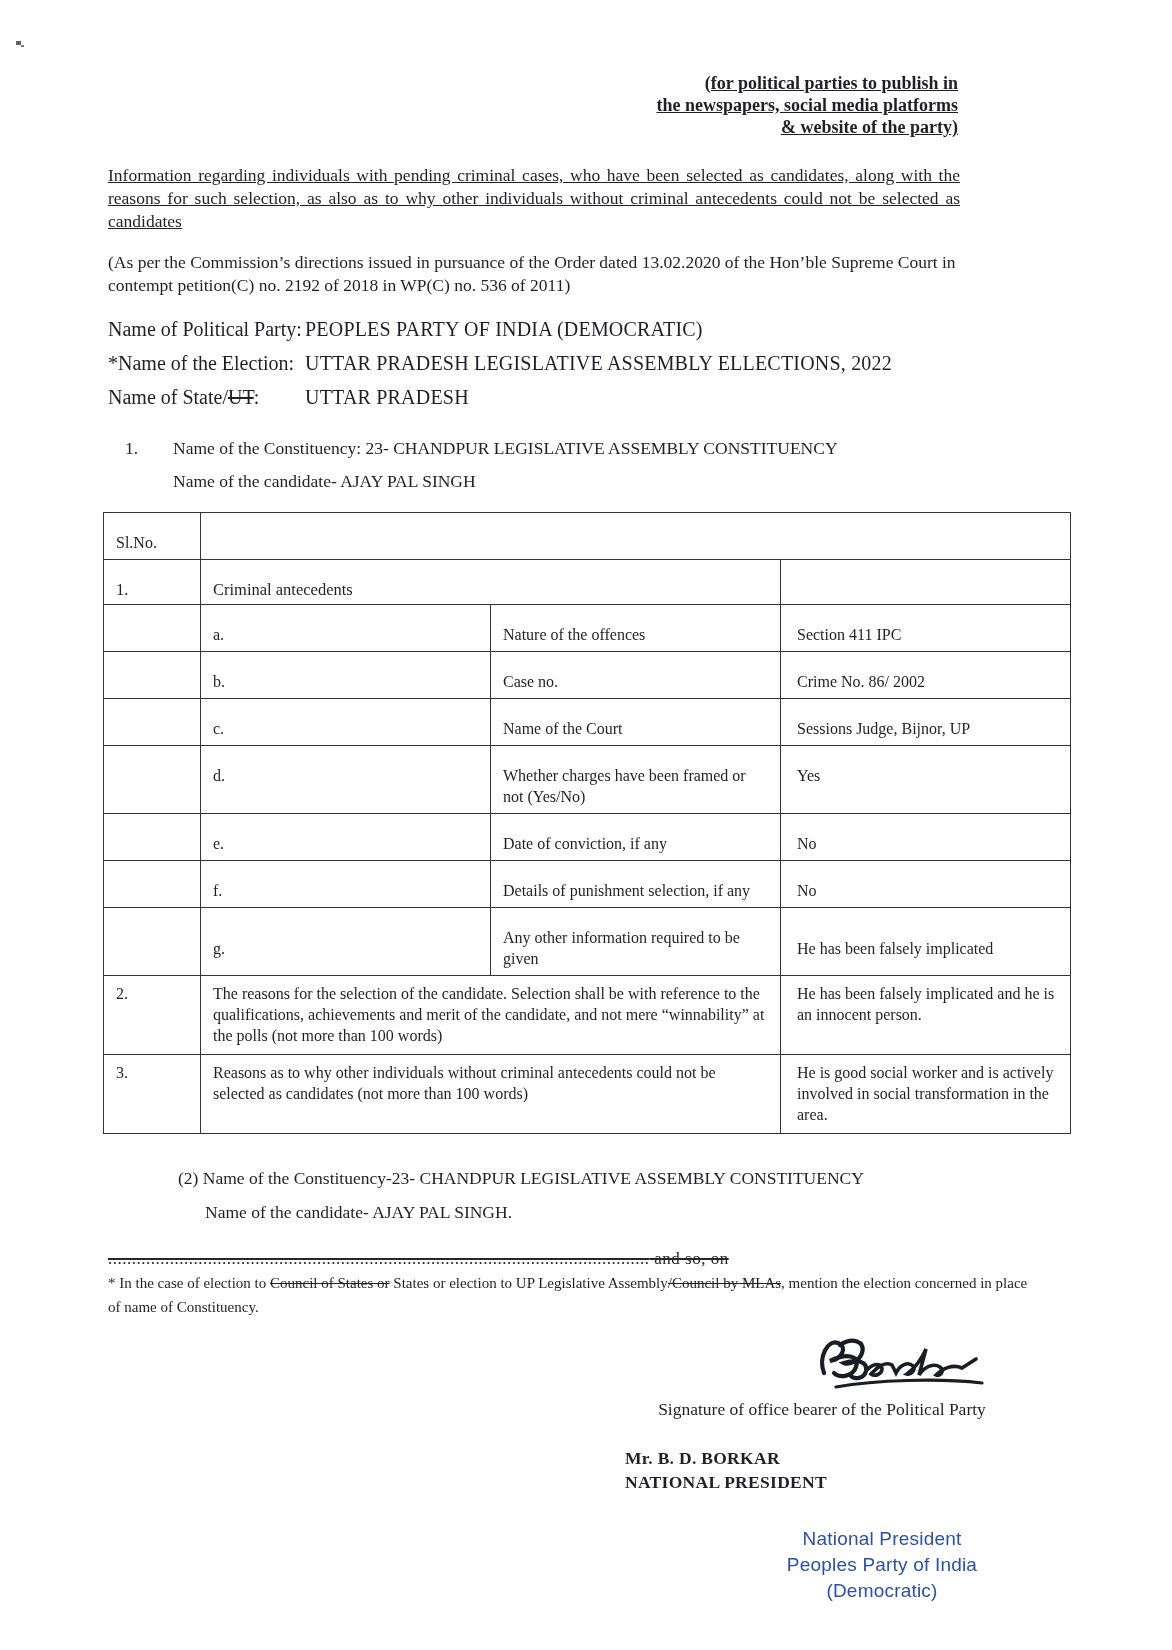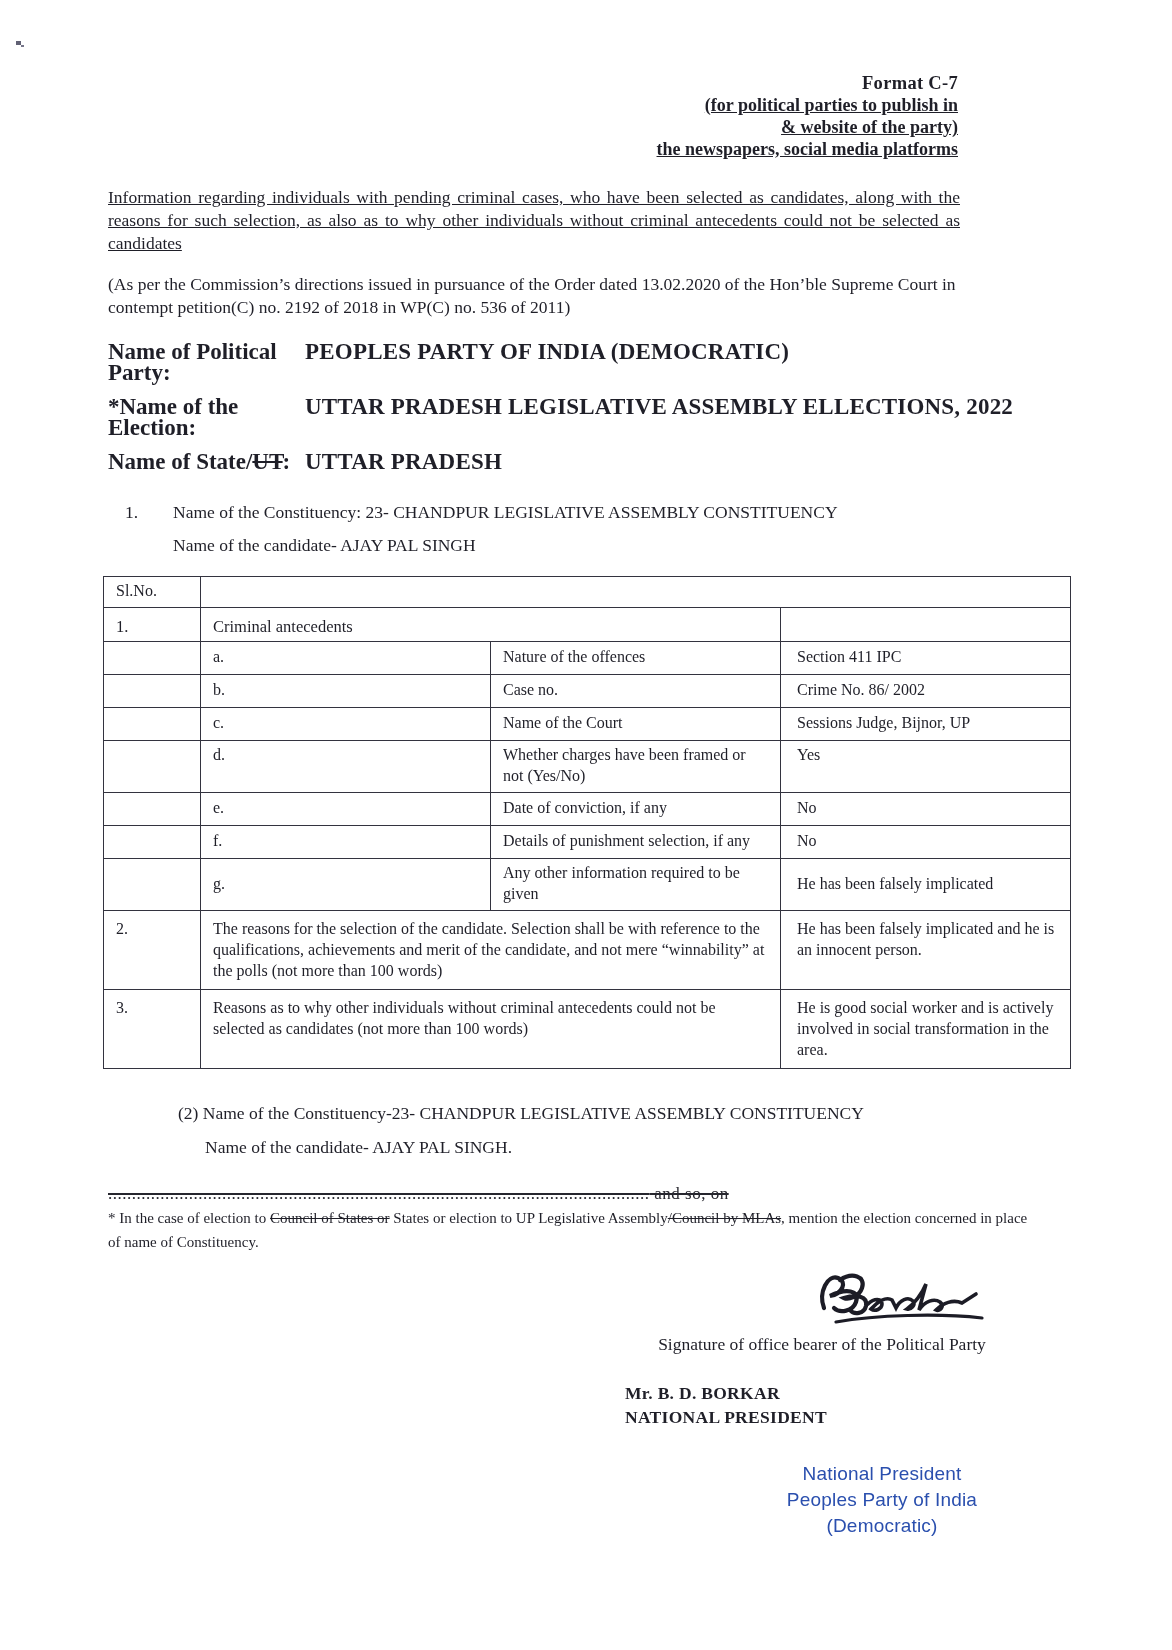--- a/index.html
+++ b/index.html
@@ -38,40 +38,40 @@
     text-align: justify;
     text-decoration: underline;
   }
   .asper {
     margin: 18px 0 0 108px;
     width: 852px;
     font-size: 17.5px;
     line-height: 23px;
   }
   .fields { margin: 22px 0 0 108px; }
-  .field-row { display: flex; margin-bottom: 13px; font-weight: bold; font-size: 23px; line-height: 21px; }
+  .field-row { display: flex; margin-bottom: 13px; font-weight: normal; font-size: 20px; line-height: 21px; }
   .field-row .flabel { width: 197px; flex: 0 0 197px; }
   .field-row .fvalue { letter-spacing: .2px; }
   .strike { text-decoration: line-through; }
   .sec1 { margin: 30px 0 0 125px; font-size: 17.5px; line-height: 21px; }
   .sec1 .row1 { display: flex; }
   .sec1 .num { width: 48px; flex: 0 0 48px; }
   .sec1 .cand { margin: 12px 0 0 48px; }
   table.antecedents {
     margin: 20px 0 0 103px;
     border-collapse: collapse;
     width: 968px;
     font-size: 16px;
     line-height: 21px;
     table-layout: fixed;
   }
   table.antecedents td {
     border: 1.4px solid #33333f;
     vertical-align: top;
-    padding: 3px 10px 6px 12px;
+    padding: 19px 10px 6px 12px;
     margin-top: 16px;
   }
   table.antecedents td.vmid { vertical-align: middle; }
   table.antecedents .c-num { width: 97px; }
   table.antecedents .c-letter { width: 54px; }
   table.antecedents .c-label { width: 382px; }
   table.antecedents .c-value { width: 435px; padding-left: 16px; }
   table.antecedents tr.hdr td { height: 31px; vertical-align: bottom; }
   table.antecedents tr.r-sec td { height: 34px; vertical-align: bottom; padding-bottom: 4px; font-size: 16.5px; }
   table.antecedents tr.r-letter td { height: 33px; }
@@ -122,24 +122,23 @@
   }
 </style>
 </head>
 <body>
 
 <div class="page">
 
   <div class="corner-mark"></div>
 
   <div class="header-block">
-    <div class="fmt">Format C-7</div>
     <div class="sub">(for political parties to publish in</div>
+    <div class="sub">the newspapers, social media platforms</div>
     <div class="sub">&amp; website of the party)</div>
-    <div class="sub">the newspapers, social media platforms</div>
   </div>
 
   <div class="intro">Information regarding individuals with pending criminal cases, who have been selected as candidates, along with the reasons for such selection, as also as to why other individuals without criminal antecedents could not be selected as candidates</div>
 
   <div class="asper">(As per the Commission’s directions issued in pursuance of the Order dated 13.02.2020 of the Hon’ble Supreme Court in contempt petition(C) no. 2192 of 2018 in WP(C) no. 536 of 2011)</div>
 
   <div class="fields">
     <div class="field-row">
       <span class="flabel">Name of Political Party:</span>
       <span class="fvalue">PEOPLES PARTY OF INDIA (DEMOCRATIC)</span>

